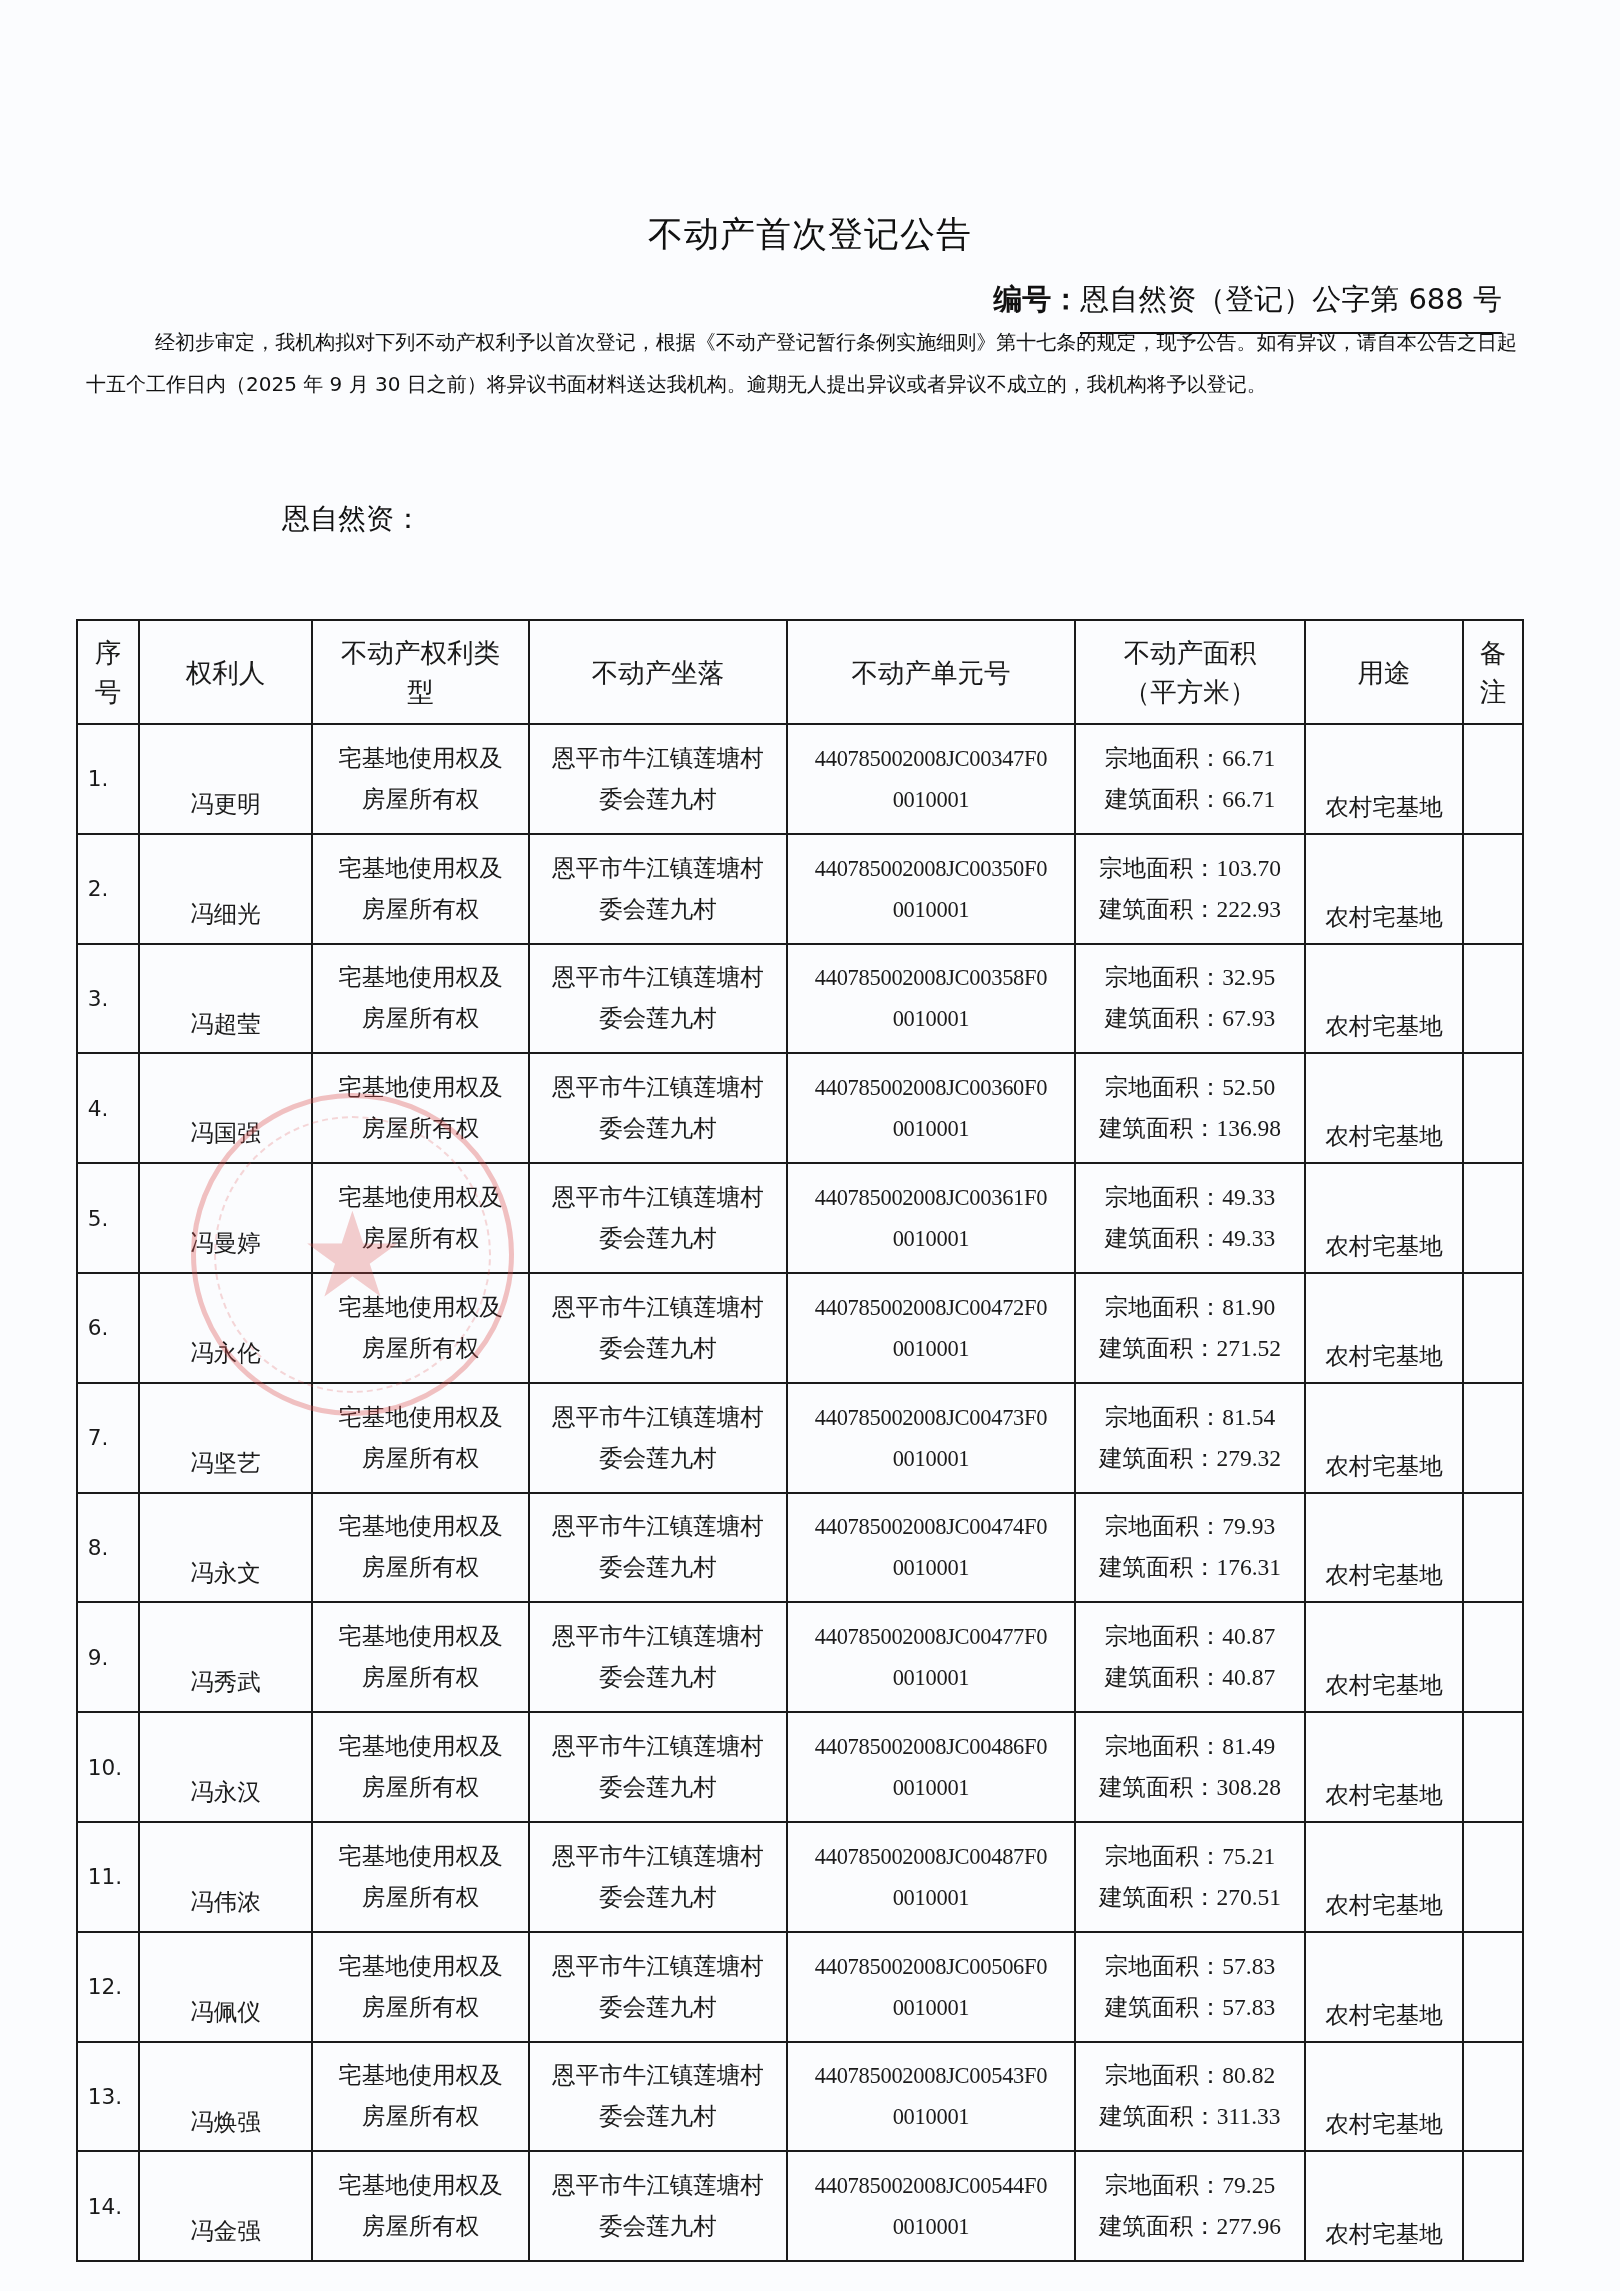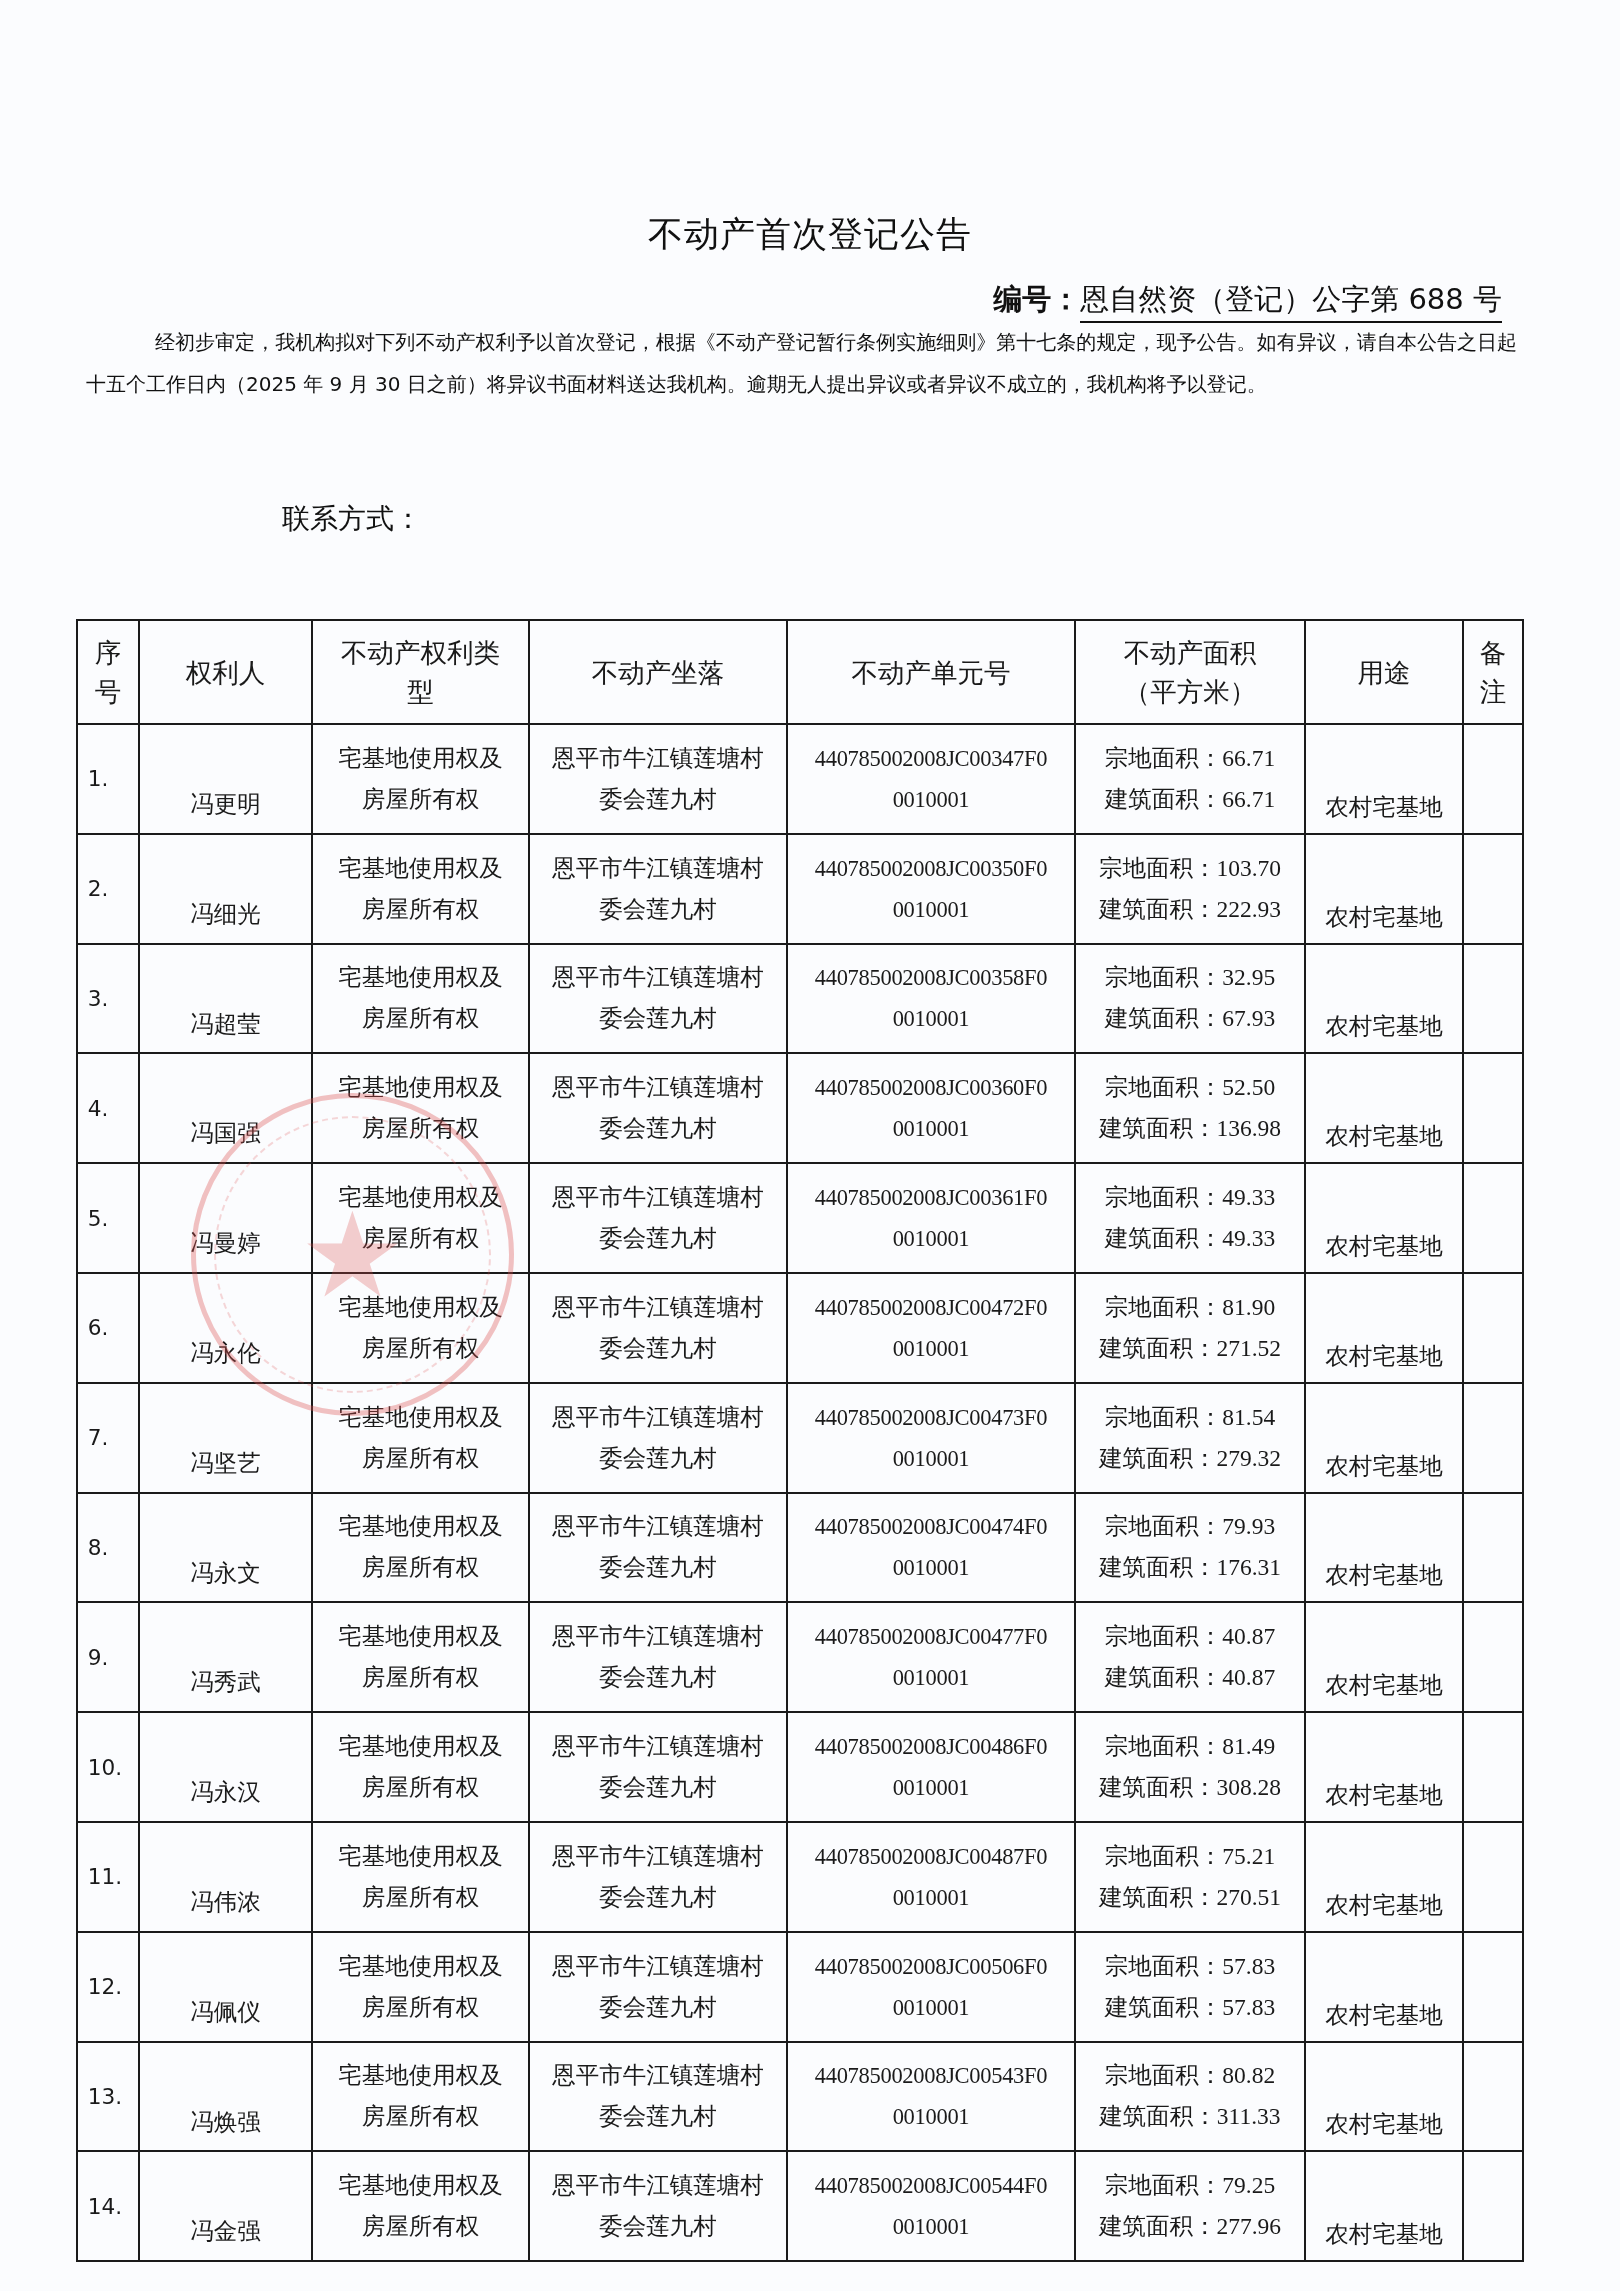--- a/index.html
+++ b/index.html
@@ -32,21 +32,21 @@
       top: 280px;
       font-family: "DejaVu Sans", "Liberation Sans", sans-serif;
       font-size: 29px;
       color: #111;
     }
     .doc-number .prefix {
       font-weight: bold;
     }
     .doc-number .value {
       border-bottom: 2px solid #111;
-      padding-bottom: 5px;
+      padding-bottom: 16px;
       margin-top: 35px;
     }
     .intro {
       position: absolute;
       left: 86px;
       width: 1431px;
       top: 321px;
       font-family: "DejaVu Sans", "Liberation Sans", sans-serif;
       font-size: 20px;
       line-height: 42px;
@@ -186,21 +186,21 @@
 <div class="page-title">不动产首次登记公告</div>
 
 <div class="doc-number">
   <span class="prefix">编号：</span><span class="value">恩自然资（登记）公字第 688 号</span>
 </div>
 
 <div class="intro">经初步审定，我机构拟对下列不动产权利予以首次登记，根据《不动产登记暂行条例实施细则》第十七条的规定，现予公告。如有异议，请自本公告之日起十五个工作日内（2025 年 9 月 30 日之前）将异议书面材料送达我机构。逾期无人提出异议或者异议不成立的，我机构将予以登记。</div>
 
 <div class="contact-block">
   <div class="contact-row">
-    <span class="contact-label indent">联系方式：</span>
+    <span class="contact-label indent">恩自然资：</span>
   </div>
 </div>
 
 <table class="notice-table">
   <colgroup>
     <col class="col-no">
       <col class="col-owner">
       <col class="col-type">
       <col class="col-loc">
     <col class="col-unit">

